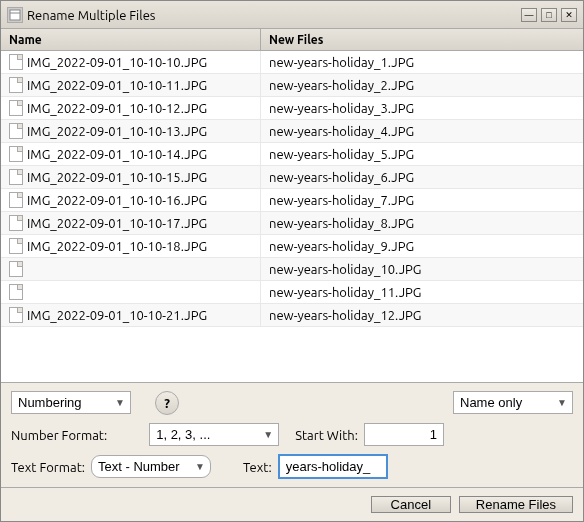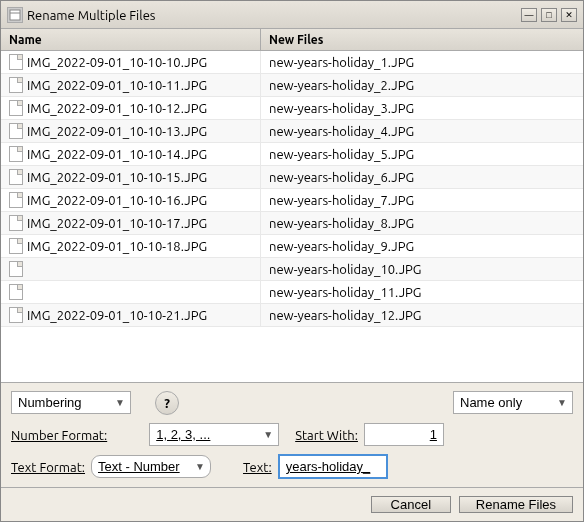--- a/index.html
+++ b/index.html
@@ -199,21 +199,20 @@
     .text-input {
       border: 1px solid #aaa;
       padding: 3px 6px;
       font-size: 13px;
       background: white;
     }
     .form-group {
       display: flex;
       align-items: center;
       gap: 6px;
-      text-decoration: underline;
     }
     .actions-row {
       display: flex;
       justify-content: flex-end;
       gap: 8px;
       padding: 8px 10px;
       background: #f0ece4;
     }
     .btn {
       padding: 0 16px;

